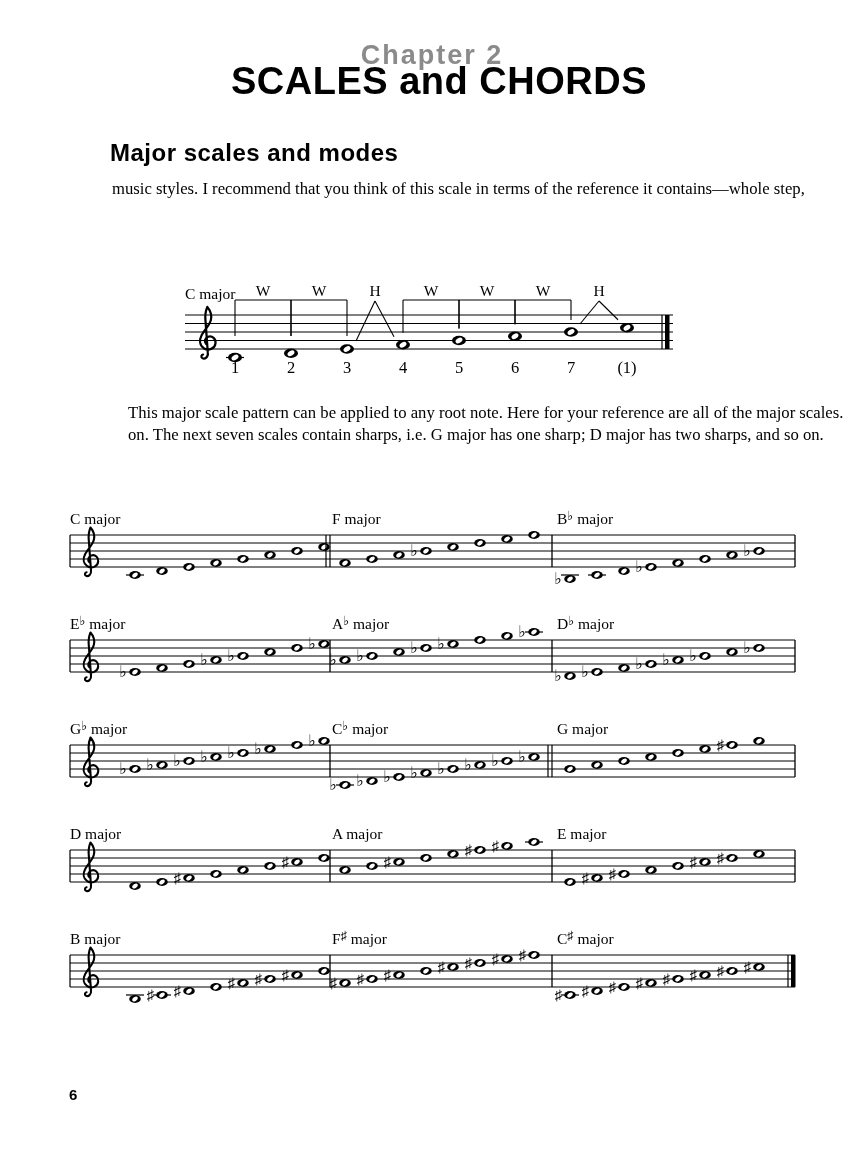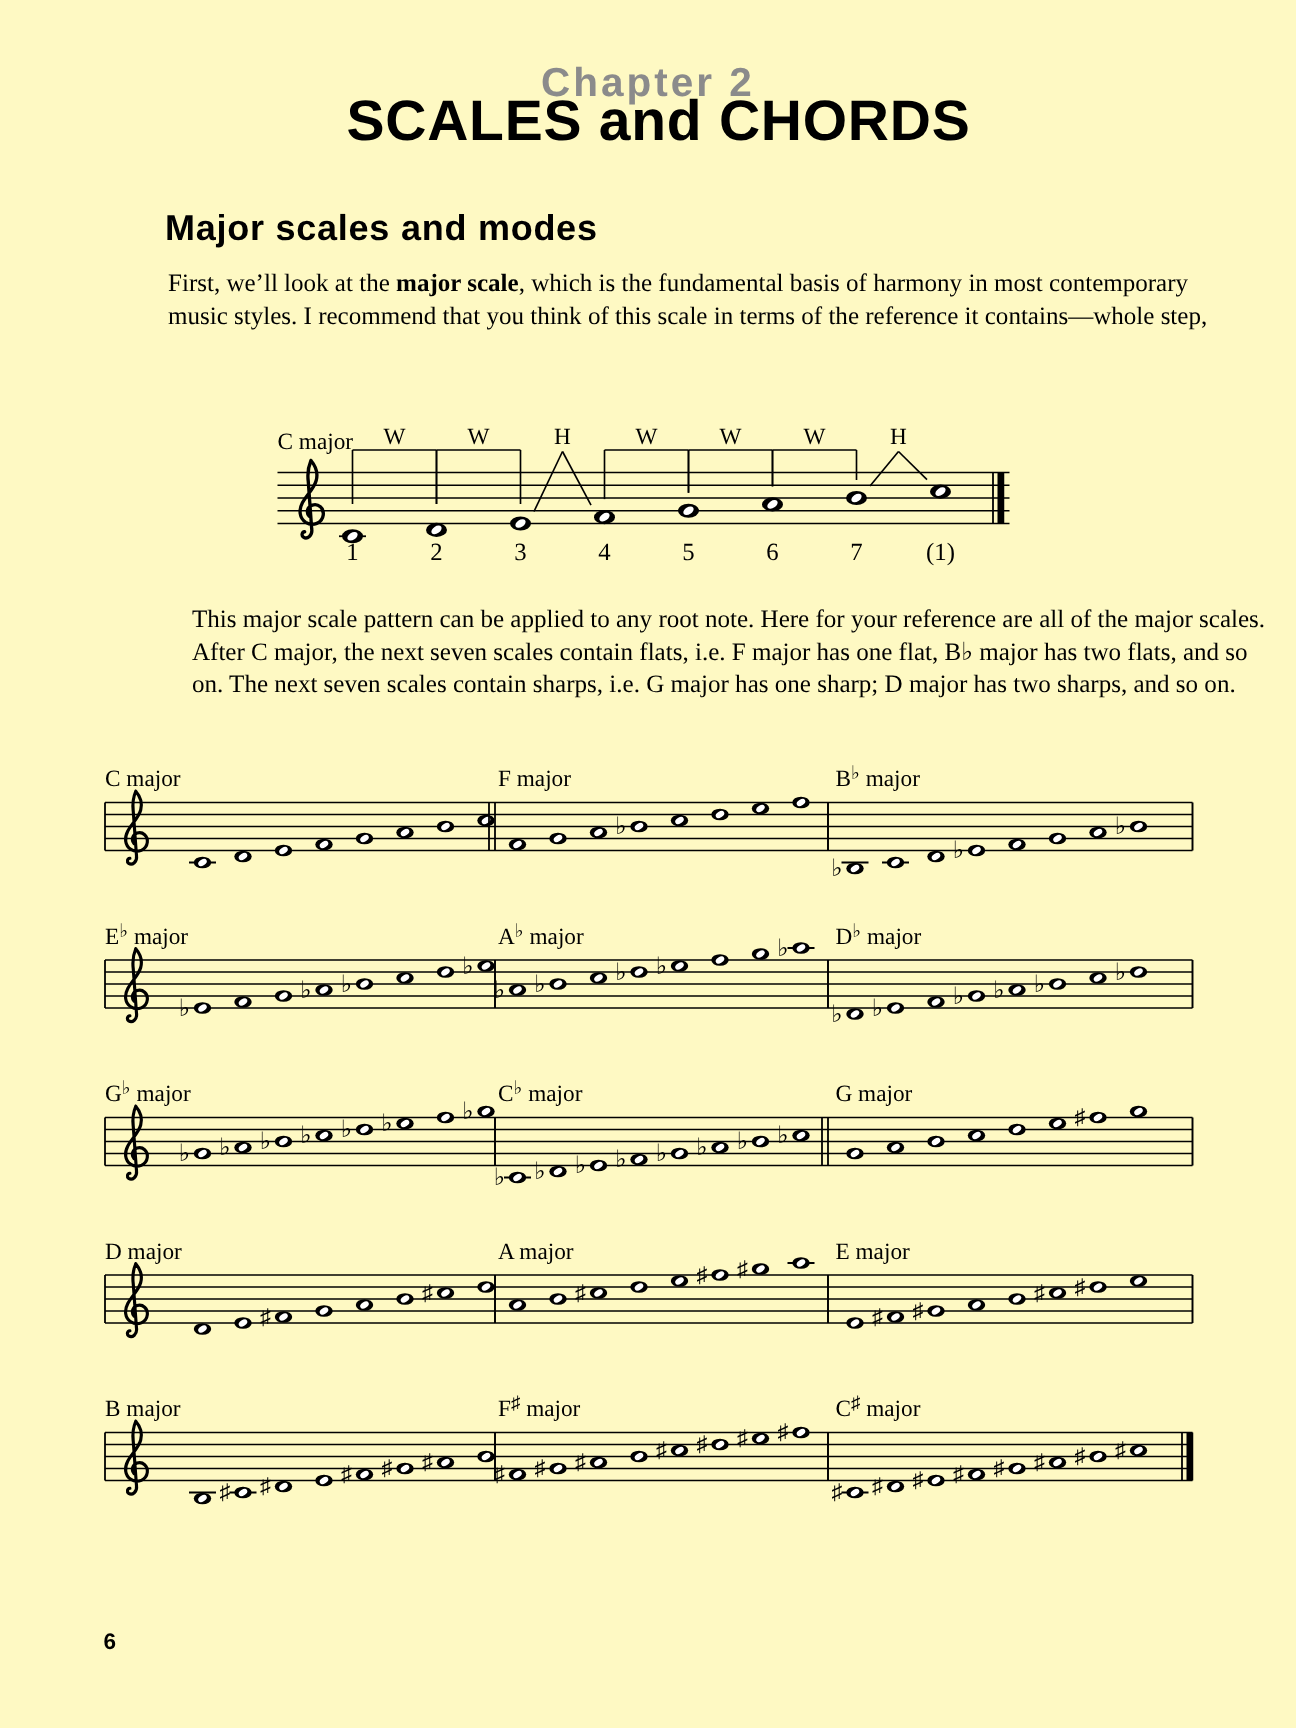--- a/index.html
+++ b/index.html
@@ -1,16 +1,16 @@
 <!DOCTYPE html>
 <html><head>
 <meta charset="utf-8">
 <style>
   html,body{margin:0;padding:0;background:#e8e8e8;}
-  .page{position:relative;width:864px;height:1152px;background:#fef9c3;color:#000;
+  .page{position:relative;width:864px;height:1152px;background:#ffffff;color:#000;
         font-family:"Liberation Serif",serif;overflow:hidden;}
   .chapter{position:absolute;left:0;right:0;top:40px;text-align:center;
            font-family:"Liberation Sans",sans-serif;font-weight:bold;font-size:27px;
            letter-spacing:2px;color:#8b8b8b;}
   .title{position:absolute;left:0;right:0;top:60px;text-align:center;
          font-family:"Liberation Sans",sans-serif;font-weight:bold;font-size:38px;
          letter-spacing:0.5px;color:#000;margin-left:14px;}
   .section{position:absolute;left:110px;top:139px;
            font-family:"Liberation Sans",sans-serif;font-weight:bold;font-size:24px;
            letter-spacing:0.5px;color:#000;}
@@ -25,21 +25,20 @@
 </head>
 <body>
 
 <div class="page">
 
   <div class="chapter">Chapter 2</div>
   <div class="title">SCALES and CHORDS</div>
   <div class="section">Major scales and modes</div>
 
   <div class="para" id="para1">
-    <div class="pline"><span>First, we’ll look at the </span><b>major scale</b><span>, which is the fundamental basis of harmony in most contemporary</span></div>
     <div class="pline">music styles. I recommend that you think of this scale in terms of the reference it contains—whole step,</div>
   </div>
 
   <svg id="example" width="570" height="102">
       <line x1="35" y1="37" x2="523" y2="37" stroke="#000" stroke-width="1"></line>
       <line x1="35" y1="45.5" x2="523" y2="45.5" stroke="#000" stroke-width="1"></line>
       <line x1="35" y1="54" x2="523" y2="54" stroke="#000" stroke-width="1"></line>
       <line x1="35" y1="62.5" x2="523" y2="62.5" stroke="#000" stroke-width="1"></line>
       <line x1="35" y1="71" x2="523" y2="71" stroke="#000" stroke-width="1"></line>
       <path d="M57.3 29.0 C60.5 32.8 62.1 37.5 60.8 42.3 C59.4 47.6 54.1 52.4 51.6 57.2 C49.1 62.0 49.5 67.3 53.8 70.2 C58.7 73.3 64.8 70.6 65.5 65.3 C66.0 60.8 62.3 57.4 58.2 58.7 C55.0 59.7 53.8 63.6 56.1 66.1 M57.3 29.0 C55.5 33.3 54.9 38.1 55.5 42.8 L57.8 74.7 C58.5 79.0 54.8 81.8 52.3 80.1 C50.8 79.1 51.2 76.7 53.1 76.5" fill="none" stroke="#000" stroke-width="2.23125" stroke-linecap="round"></path>
@@ -124,21 +123,20 @@
       <text x="309" y="95" font-size="16.5" font-family="&quot;Liberation Serif&quot;, serif" text-anchor="middle" fill="#000">5</text>
       <text x="365" y="95" font-size="16.5" font-family="&quot;Liberation Serif&quot;, serif" text-anchor="middle" fill="#000">6</text>
       <text x="421" y="95" font-size="16.5" font-family="&quot;Liberation Serif&quot;, serif" text-anchor="middle" fill="#000">7</text>
       <text x="477" y="95" font-size="16.5" font-family="&quot;Liberation Serif&quot;, serif" text-anchor="middle" fill="#000">(1)</text>
       <line x1="512" y1="37" x2="512" y2="71" stroke="#000" stroke-width="1.2"></line>
       <rect x="515" y="37" width="4.5" height="34" fill="#000"></rect>
     </svg>
 
   <div class="para" id="para2">
     <div class="pline">This major scale pattern can be applied to any root note. Here for your reference are all of the major scales.</div>
-    <div class="pline">After C major, the next seven scales contain flats, i.e. F major has one flat, B♭ major has two flats, and so</div>
     <div class="pline">on. The next seven scales contain sharps, i.e. G major has one sharp; D major has two sharps, and so on.</div>
   </div>
 
   <svg class="staffsvg" width="745" height="88" style="top:503px">
       <line x1="10" y1="32" x2="735" y2="32" stroke="#000" stroke-width="1"></line>
       <line x1="10" y1="40" x2="735" y2="40" stroke="#000" stroke-width="1"></line>
       <line x1="10" y1="48" x2="735" y2="48" stroke="#000" stroke-width="1"></line>
       <line x1="10" y1="56" x2="735" y2="56" stroke="#000" stroke-width="1"></line>
       <line x1="10" y1="64" x2="735" y2="64" stroke="#000" stroke-width="1"></line>
       <line x1="10" y1="32" x2="10" y2="64" stroke="#000" stroke-width="1.2"></line>

